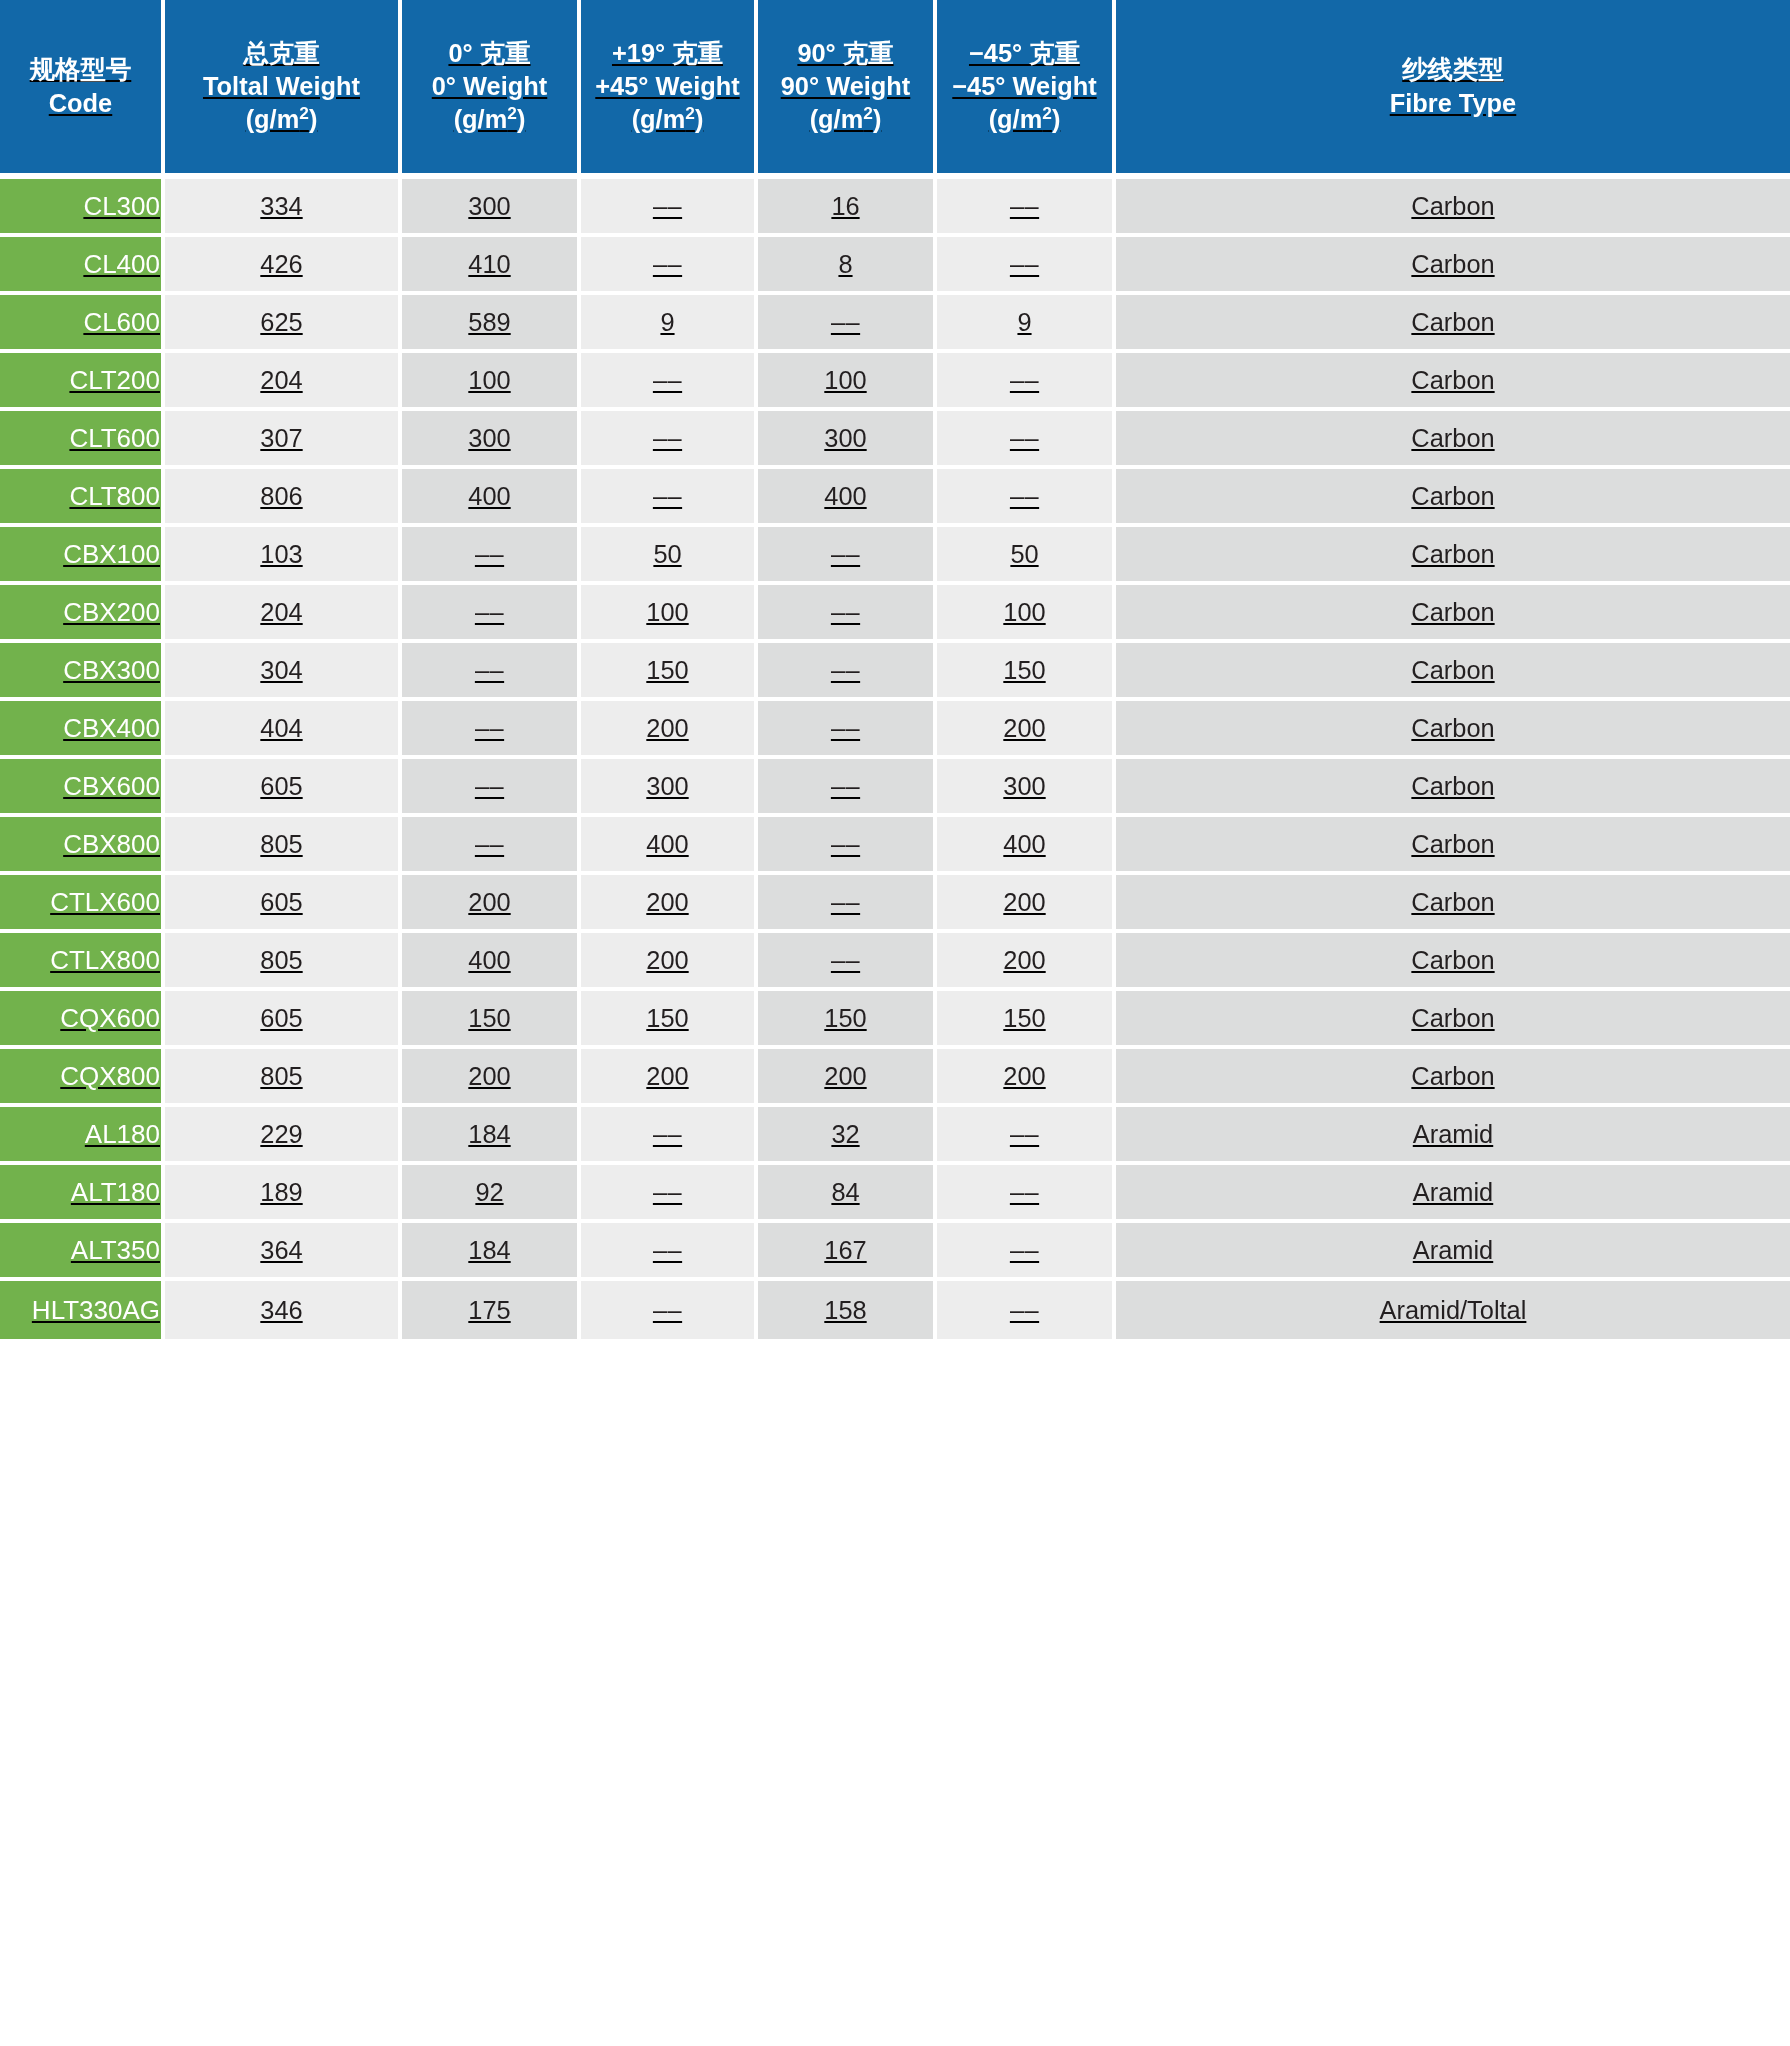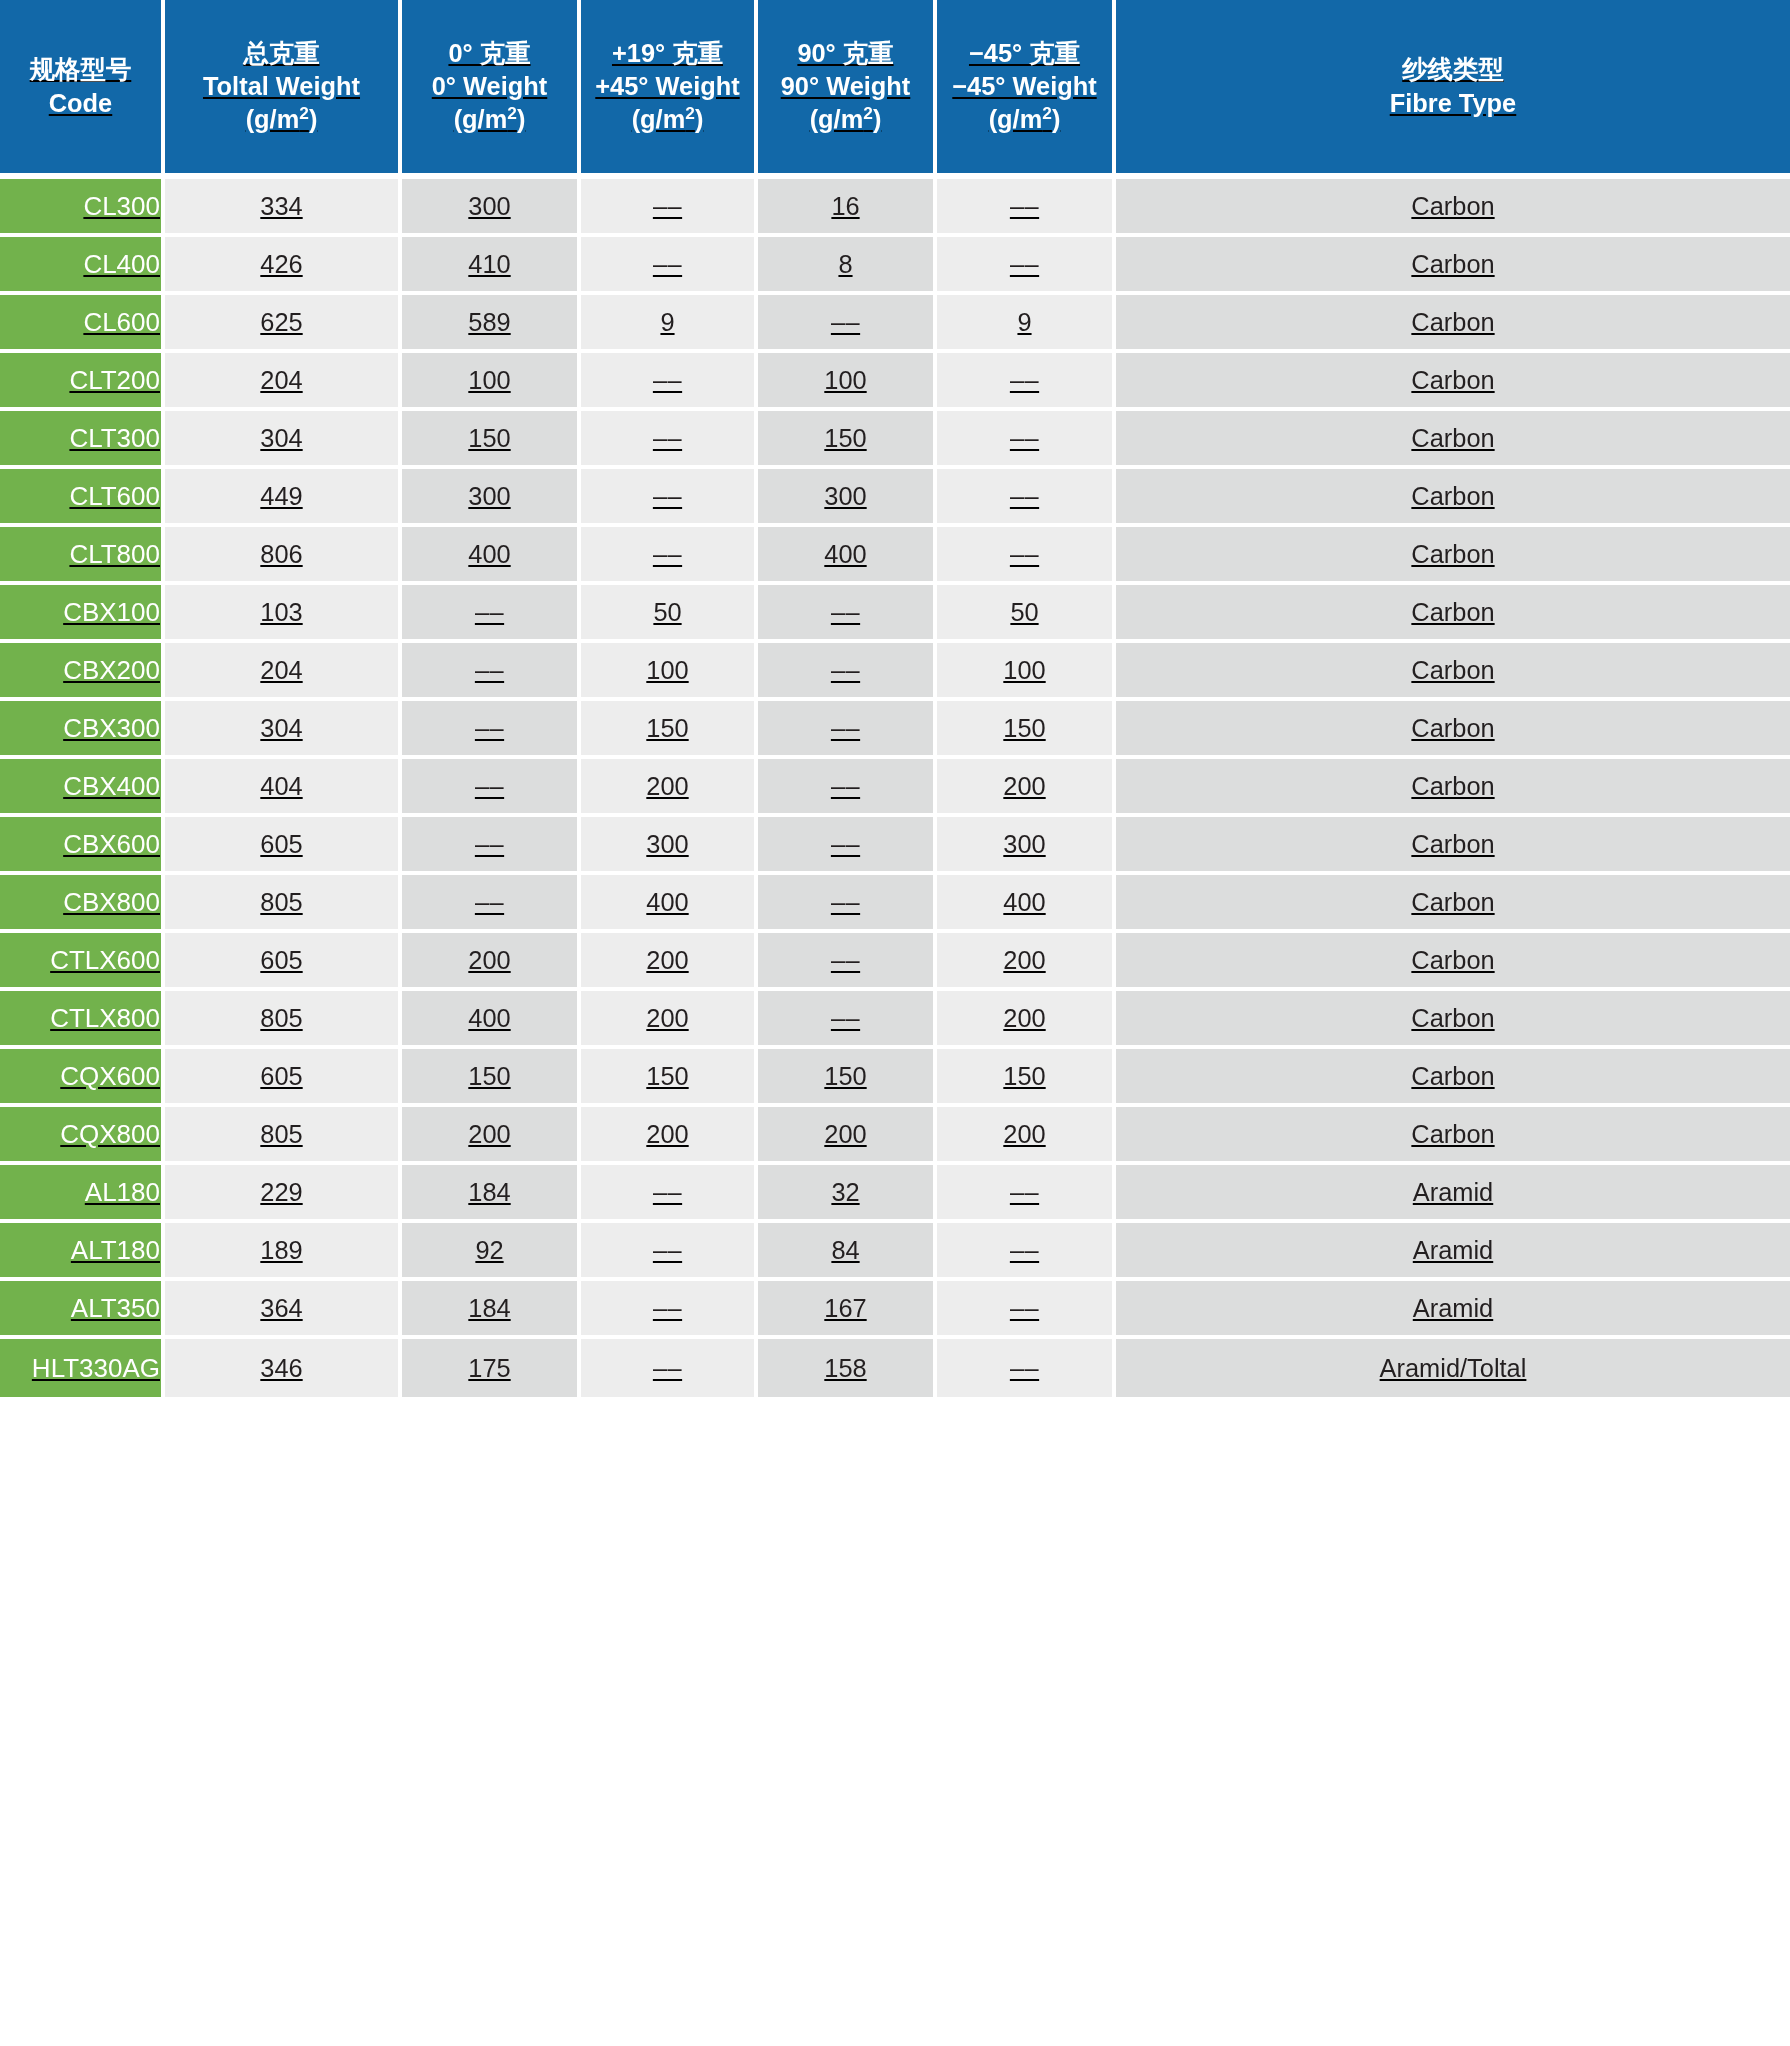--- a/index.html
+++ b/index.html
@@ -160,31 +160,22 @@
       <tr>
         <td class="code-cell">CLT200</td>
         <td class="shade-light">204</td>
         <td class="shade-dark">100</td>
         <td class="shade-light dash">––</td>
         <td class="shade-dark">100</td>
         <td class="shade-light dash">––</td>
         <td class="shade-dark">Carbon</td>
       </tr>
       <tr>
-        <td class="code-cell">CLT300</td>
-        <td class="shade-light">304</td>
-        <td class="shade-dark">150</td>
-        <td class="shade-light dash">––</td>
-        <td class="shade-dark">150</td>
-        <td class="shade-light dash">––</td>
-        <td class="shade-dark">Carbon</td>
-      </tr>
-      <tr>
         <td class="code-cell">CLT600</td>
-        <td class="shade-light">449</td>
+        <td class="shade-light">307</td>
         <td class="shade-dark">300</td>
         <td class="shade-light dash">––</td>
         <td class="shade-dark">300</td>
         <td class="shade-light dash">––</td>
         <td class="shade-dark">Carbon</td>
       </tr>
       <tr>
         <td class="code-cell">CLT800</td>
         <td class="shade-light">806</td>
         <td class="shade-dark">400</td>

